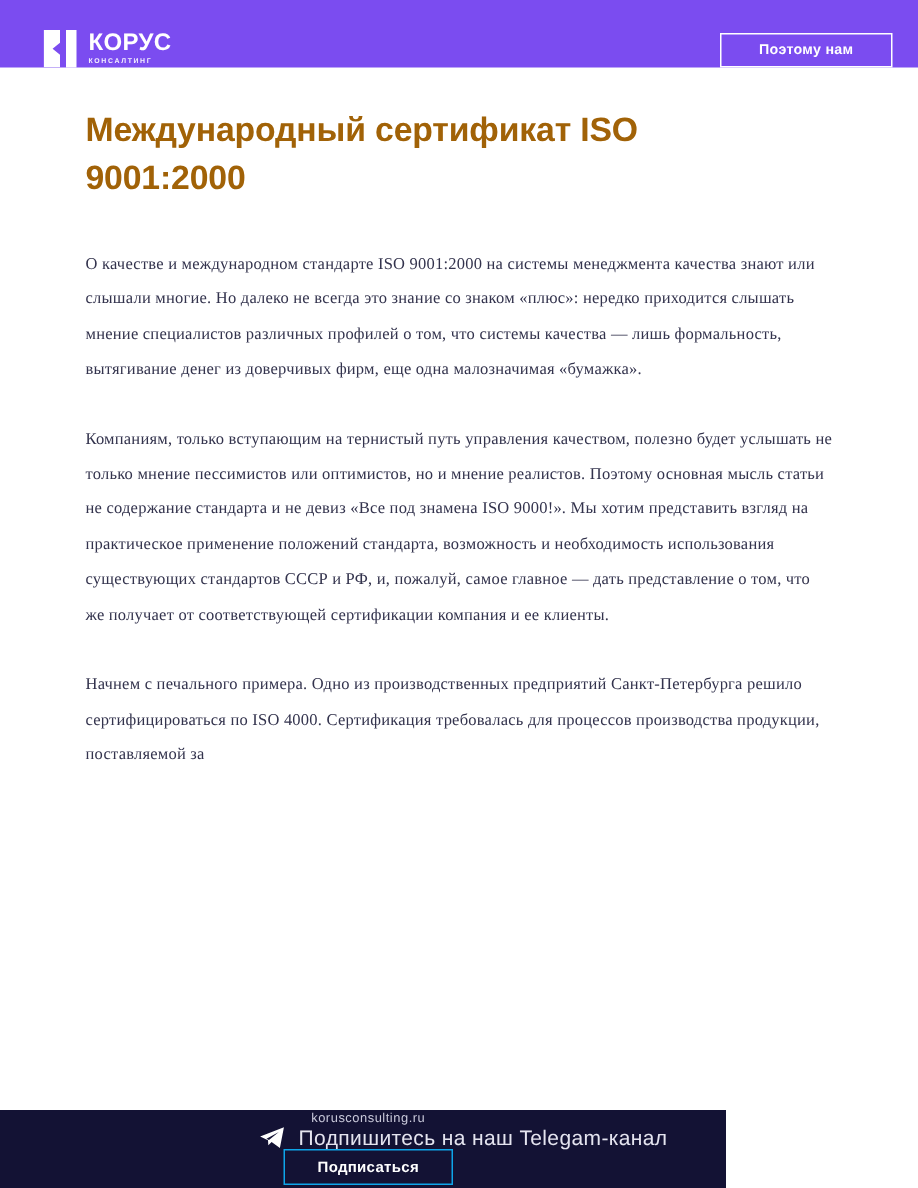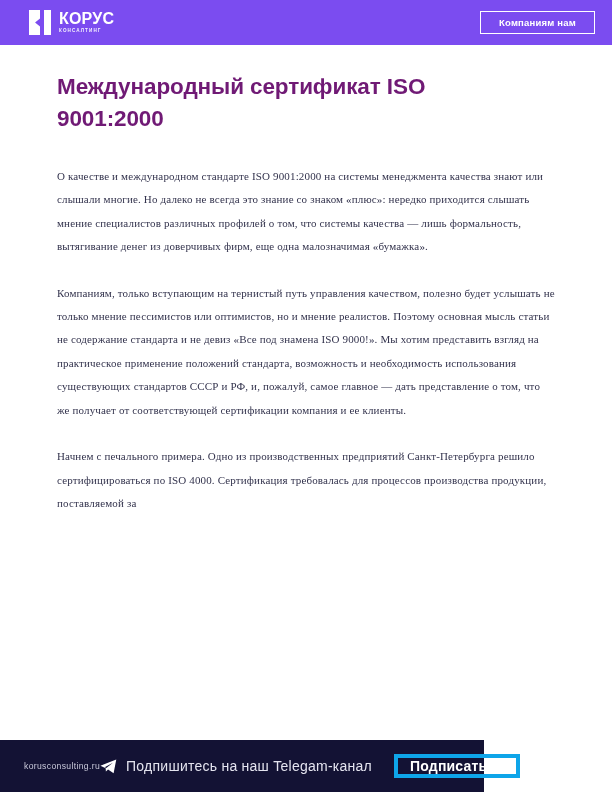--- a/index.html
+++ b/index.html
@@ -14,21 +14,21 @@
     font-family: "Liberation Sans", sans-serif;
     overflow: hidden;
     position: relative;
   }
 
   
   .site-header {
     height: 45px;
     background: #7B4CF0;
     display: flex;
-    align-items: center;
+    align-items: flex-end;
     justify-content: space-between;
     padding: 0 17px 0 29px;
   }
   .brand {
     display: flex;
     align-items: center;
     gap: 8px;
   }
   .brand-mark {
     width: 22px;
@@ -94,21 +94,21 @@
     margin-top: 34px;
     font-size: 10.5px;
     color: #2b2b33;
     letter-spacing: .25px;
   }
   .article-title {
     margin: 26px 0 0 0;
     font-size: 22.5px;
     line-height: 1.42;
     font-weight: bold;
-    color: #701a75;
+    color: #a16207;
     letter-spacing: -0.1px;
     max-width: 430px;
   }
   .article-body {
     margin-top: 30px;
   }
   .article-body p {
     margin: 0 0 23px 0;
     font-size: 11px;
     line-height: 2.13;
@@ -132,20 +132,21 @@
   .site-footer {
     position: absolute;
     left: 0;
     bottom: 0;
     width: 484px;
     height: 52px;
     background: #131234;
     display: flex;
     align-items: center;
     padding: 0 17px 0 24px;
+    flex-direction: column;
   }
   .footer-url {
     color: #c9c9da;
     font-size: 8.6px;
     letter-spacing: .35px;
     flex: 0 0 auto;
   }
   .footer-tg {
     display: flex;
     align-items: center;
@@ -159,25 +160,25 @@
     flex: 0 0 auto;
     display: block;
   }
   .footer-tg-text {
     color: #e4e4ef;
     font-size: 14px;
     letter-spacing: .25px;
     white-space: nowrap;
   }
   .footer-cta {
-    border: 4px solid #0ea5e9;
+    border: 1px solid #0ea5e9;
     background: transparent;
     color: #ffffff;
     font-family: "Liberation Sans", sans-serif;
-    font-size: 14px;
+    font-size: 10px;
     font-weight: bold;
     letter-spacing: .2px;
     height: 24px;
     min-width: 113px;
     padding: 0 12px;
     cursor: pointer;
     display: flex;
     align-items: center;
     justify-content: center;
     flex: 0 0 auto;
@@ -190,21 +191,21 @@
   <div class="brand">
     <span class="brand-mark">
       <span class="bm-left"></span>
       <span class="bm-right"></span>
     </span>
     <span class="brand-words">
       <span class="brand-title">КОРУС</span>
       <span class="brand-sub">КОНСАЛТИНГ</span>
     </span>
   </div>
-  <button class="header-cta">Компаниям нам</button>
+  <button class="header-cta">Поэтому нам</button>
 </header>
 
 <main class="article">
   <h1 class="article-title">Международный сертификат ISO 9001:2000</h1>
   <div class="article-body">
     <p>О качестве и международном стандарте ISO 9001:2000 на системы менеджмента качества знают или слышали многие. Но далеко не всегда это знание со знаком «плюс»: нередко приходится слышать мнение специалистов различных профилей о том, что системы качества — лишь формальность, вытягивание денег из доверчивых фирм, еще одна малозначимая «бумажка».</p>
     <p>Компаниям, только вступающим на тернистый путь управления качеством, полезно будет услышать не только мнение пессимистов или оптимистов, но и мнение реалистов. Поэтому основная мысль статьи не содержание стандарта и не девиз «Все под знамена ISO 9000!». Мы хотим представить взгляд на практическое применение положений стандарта, возможность и необходимость использования существующих стандартов СССР и РФ, и, пожалуй, самое главное — дать представление о том, что же получает от соответствующей сертификации компания и ее клиенты.</p>
     <p>Начнем с печального примера. Одно из производственных предприятий Санкт-Петербурга решило сертифицироваться по ISO 4000. Сертификация требовалась для процессов производства продукции, поставляемой за</p>
   </div>
 </main>

